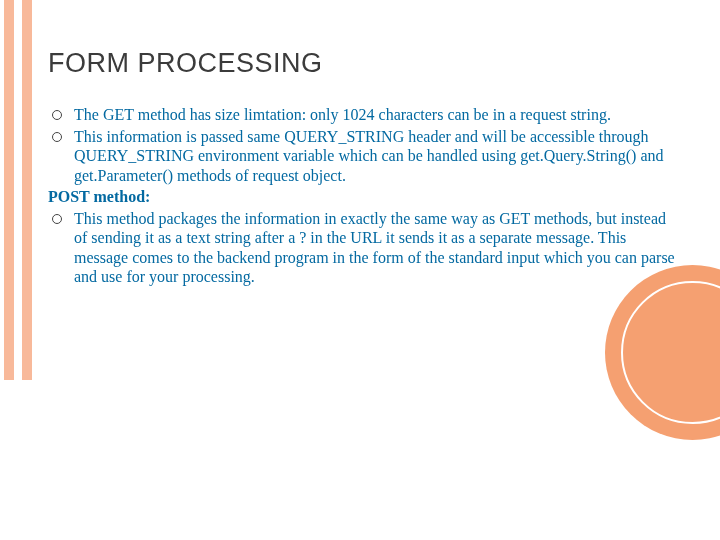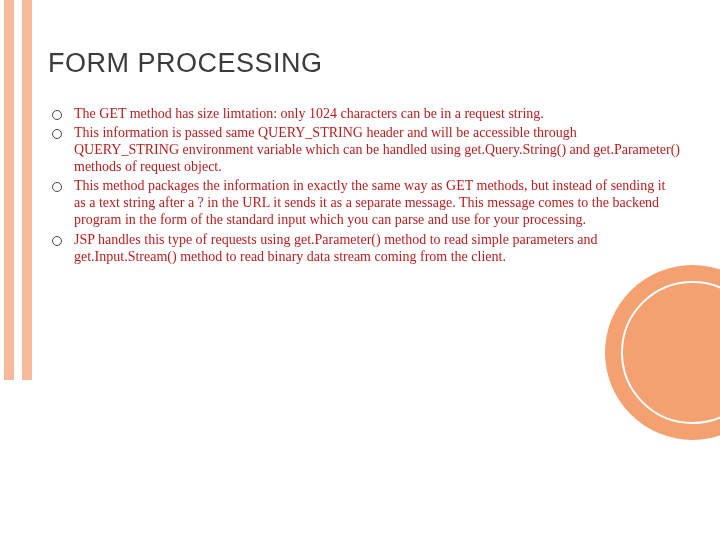--- a/index.html
+++ b/index.html
@@ -46,23 +46,23 @@
   }
   .title {
     font-family: Arial, Helvetica, sans-serif;
     font-size: 27px;
     letter-spacing: 0.5px;
     color: #3b3b3b;
     margin-bottom: 26px;
     font-weight: 400;
   }
   .body {
-    font-size: 14px;
+    font-size: 16px;
     line-height: 1.22;
-    color: #b91c1c;
+    color: #0369a1;
   }
   .item {
     position: relative;
     padding-left: 26px;
     margin-bottom: 2px;
   }
   .item::before {
     content: "";
     position: absolute;
     left: 4px;
@@ -87,18 +87,18 @@
   <div class="circle"></div>
   <div class="circle-inner"></div>
 
   <div class="content">
     <h1 class="title">FORM PROCESSING</h1>
 
     <div class="body">
       <div class="item">The GET method has size limtation: only 1024 characters can be in a request string.</div>
       <div class="item">This information is passed same QUERY_STRING header and will be accessible through QUERY_STRING environment variable which can be handled using get.Query.String() and get.Parameter() methods of request object.</div>
 
+      <div class="subhead">POST method:</div>
 
       <div class="item">This method packages the information in exactly the same way as GET methods, but instead of sending it as a text string after a ? in the URL it sends it as a separate message. This message comes to the backend program in the form of the standard input which you can parse and use for your processing.</div>
-      <div class="item">JSP handles this type of requests using get.Parameter() method to read simple parameters and get.Input.Stream() method to read binary data stream coming from the client.</div>
     </div>
   </div>
 </div>
 
 </body></html>

